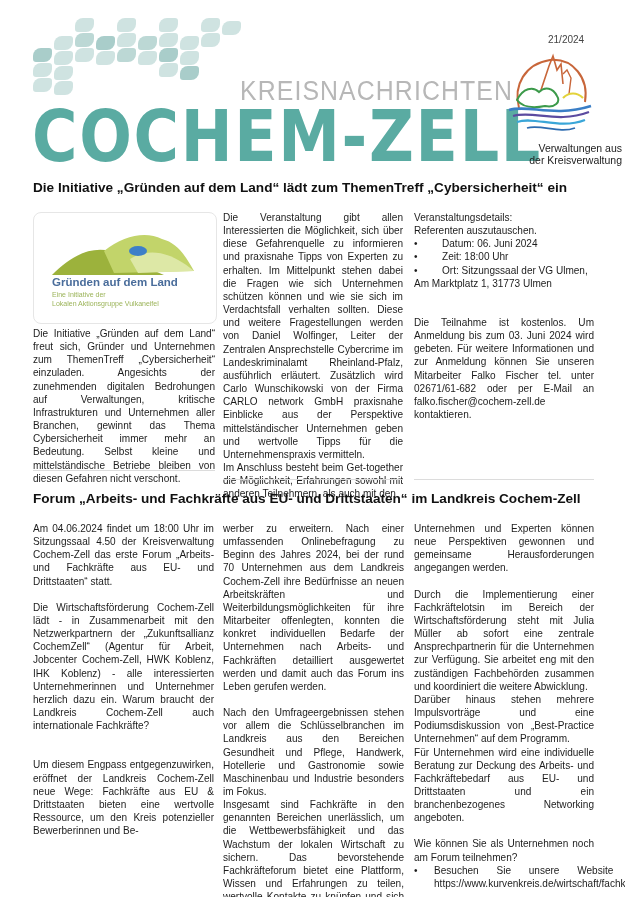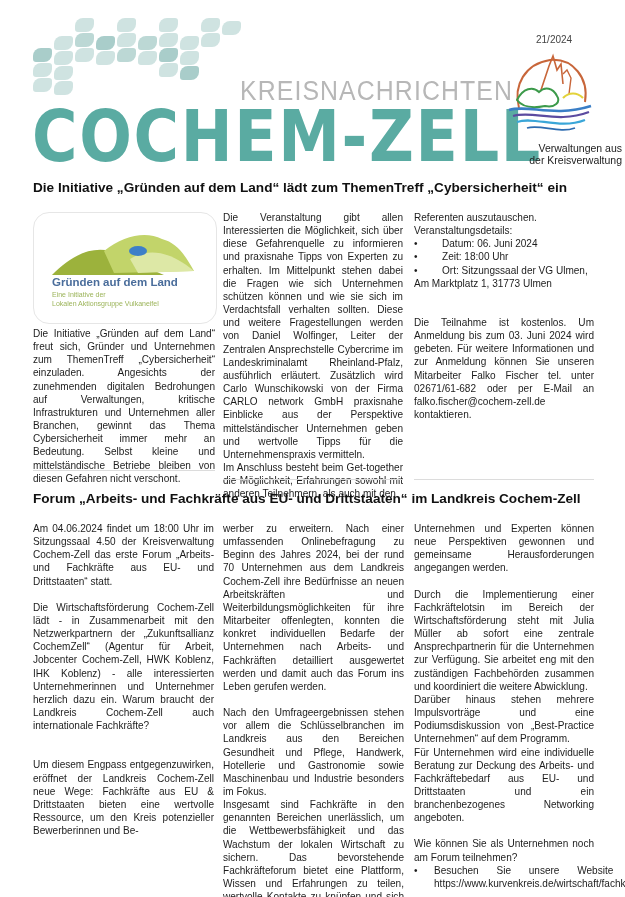--- a/index.html
+++ b/index.html
@@ -12,38 +12,38 @@
   .tile { position: absolute; width: 19px; height: 14px; border-radius: 8px 3px 8px 3px; background: #cfe3e1; }
   .tile.d { background: #a9cdca; }
   .tile.m { background: #bcd8d5; }
 
   .kreis { position: absolute; left: 240px; top: 76px; font-size: 27px; letter-spacing: 1.2px;
            color: #b7b7b7; font-family: "Liberation Sans", sans-serif; font-weight: normal;
            transform: scaleX(0.92); transform-origin: left top; }
   .cochem { position: absolute; left: 32px; top: 100px; font-size: 72px; line-height: 72px;
             font-weight: bold; color: #5aaba2; letter-spacing: 2px;
             font-family: "DejaVu Sans", sans-serif; transform: scaleX(0.86); transform-origin: left top; }
-  .issue { position: absolute; left: 536px; top: 34px; font-size: 10px; color: #444; }
+  .issue { position: absolute; left: 548px; top: 34px; font-size: 10px; color: #444; }
   .crest { position: absolute; left: 505px; top: 50px; width: 90px; height: 88px; }
   .info { position: absolute; left: 500px; top: 142px; width: 122px; text-align: right;
           font-size: 10.5px; line-height: 12px; color: #222; font-family: "Liberation Sans", sans-serif; }
 
   
   .headline { position: absolute; left: 33px; font-size: 13.6px; font-weight: bold; color: #111;
               white-space: nowrap; }
   .h1 { top: 180px; }
   .h2 { top: 491px; }
   .col { position: absolute; font-size: 10.05px; line-height: 13.15px; color: #1c1c1c;
          text-align: justify; hyphens: manual; }
   .col p { margin: 0; }
   .col .gap { height: 13px; }
   .rule { position: absolute; height: 1px; background: #dcdcdc; }
 
   .logo-box { position: absolute; left: 33px; top: 212px; width: 182px; height: 110px;
-              border: 1px solid #e6e6e6; border-radius: 16px; background: #fff; }
+              border: 1px solid #e6e6e6; border-radius: 8px; background: #fff; }
   .logo-box svg { position: absolute; left: 0; top: 0; }
   .logo-title { position: absolute; left: 18px; top: 63px; font-size: 11.5px; font-weight: bold; color: #4a6d9b; }
   .logo-sub { position: absolute; left: 18px; font-size: 7px; color: #9cb45a; }
   .logo-sub.a { top: 78px; }
   .logo-sub.b { top: 87px; }
 
   .bullet-row { display: flex; }
   .bullet-row .b { width: 28px; flex: none; }
   .bullet-row .t { flex: 1; }
   .indent-bullet { display: flex; }
@@ -124,22 +124,22 @@
 </div>
 <div class="rule" style="left:33px; top:470px; width:182px;"></div>
 
 <div class="col" style="left:223px; top:211px; width:180px;">
   <p>Die Veranstaltung gibt allen Interessierten die Möglichkeit, sich über diese Gefahrenquelle zu informieren und praxisnahe Tipps von Experten zu erhalten. Im Mittelpunkt stehen dabei die Fragen wie sich Unternehmen schützen können und wie sie sich im Verdachtsfall verhalten sollten. Diese und weitere Fragestellungen werden von Daniel Wolfinger, Leiter der Zentralen Ansprechstelle Cybercrime im Landeskriminalamt Rheinland-Pfalz, ausführlich erläutert. Zusätzlich wird Carlo Wunschikowski von der Firma CARLO network GmbH praxisnahe Einblicke aus der Perspektive mittelständischer Unternehmen geben und wertvolle Tipps für die Unternehmenspraxis vermitteln.</p>
   <p>Im Anschluss besteht beim Get-together die Möglichkeit, Erfahrungen sowohl mit anderen Teilnehmern, als auch mit den</p>
 </div>
 <div class="rule" style="left:223px; top:479px; width:180px;"></div>
 
 <div class="col" style="left:414px; top:211px; width:180px;">
+  <p>Veranstaltungsdetails:</p>
   <p>Referenten auszutauschen.</p>
-  <p>Veranstaltungsdetails:</p>
   <div class="bullet-row">
     <span class="b">•</span>
     <span class="t">Datum: 06. Juni 2024</span>
   </div>
   <div class="bullet-row">
     <span class="b">•</span>
     <span class="t">Zeit: 18:00 Uhr</span>
   </div>
   <div class="bullet-row">
     <span class="b">•</span>

